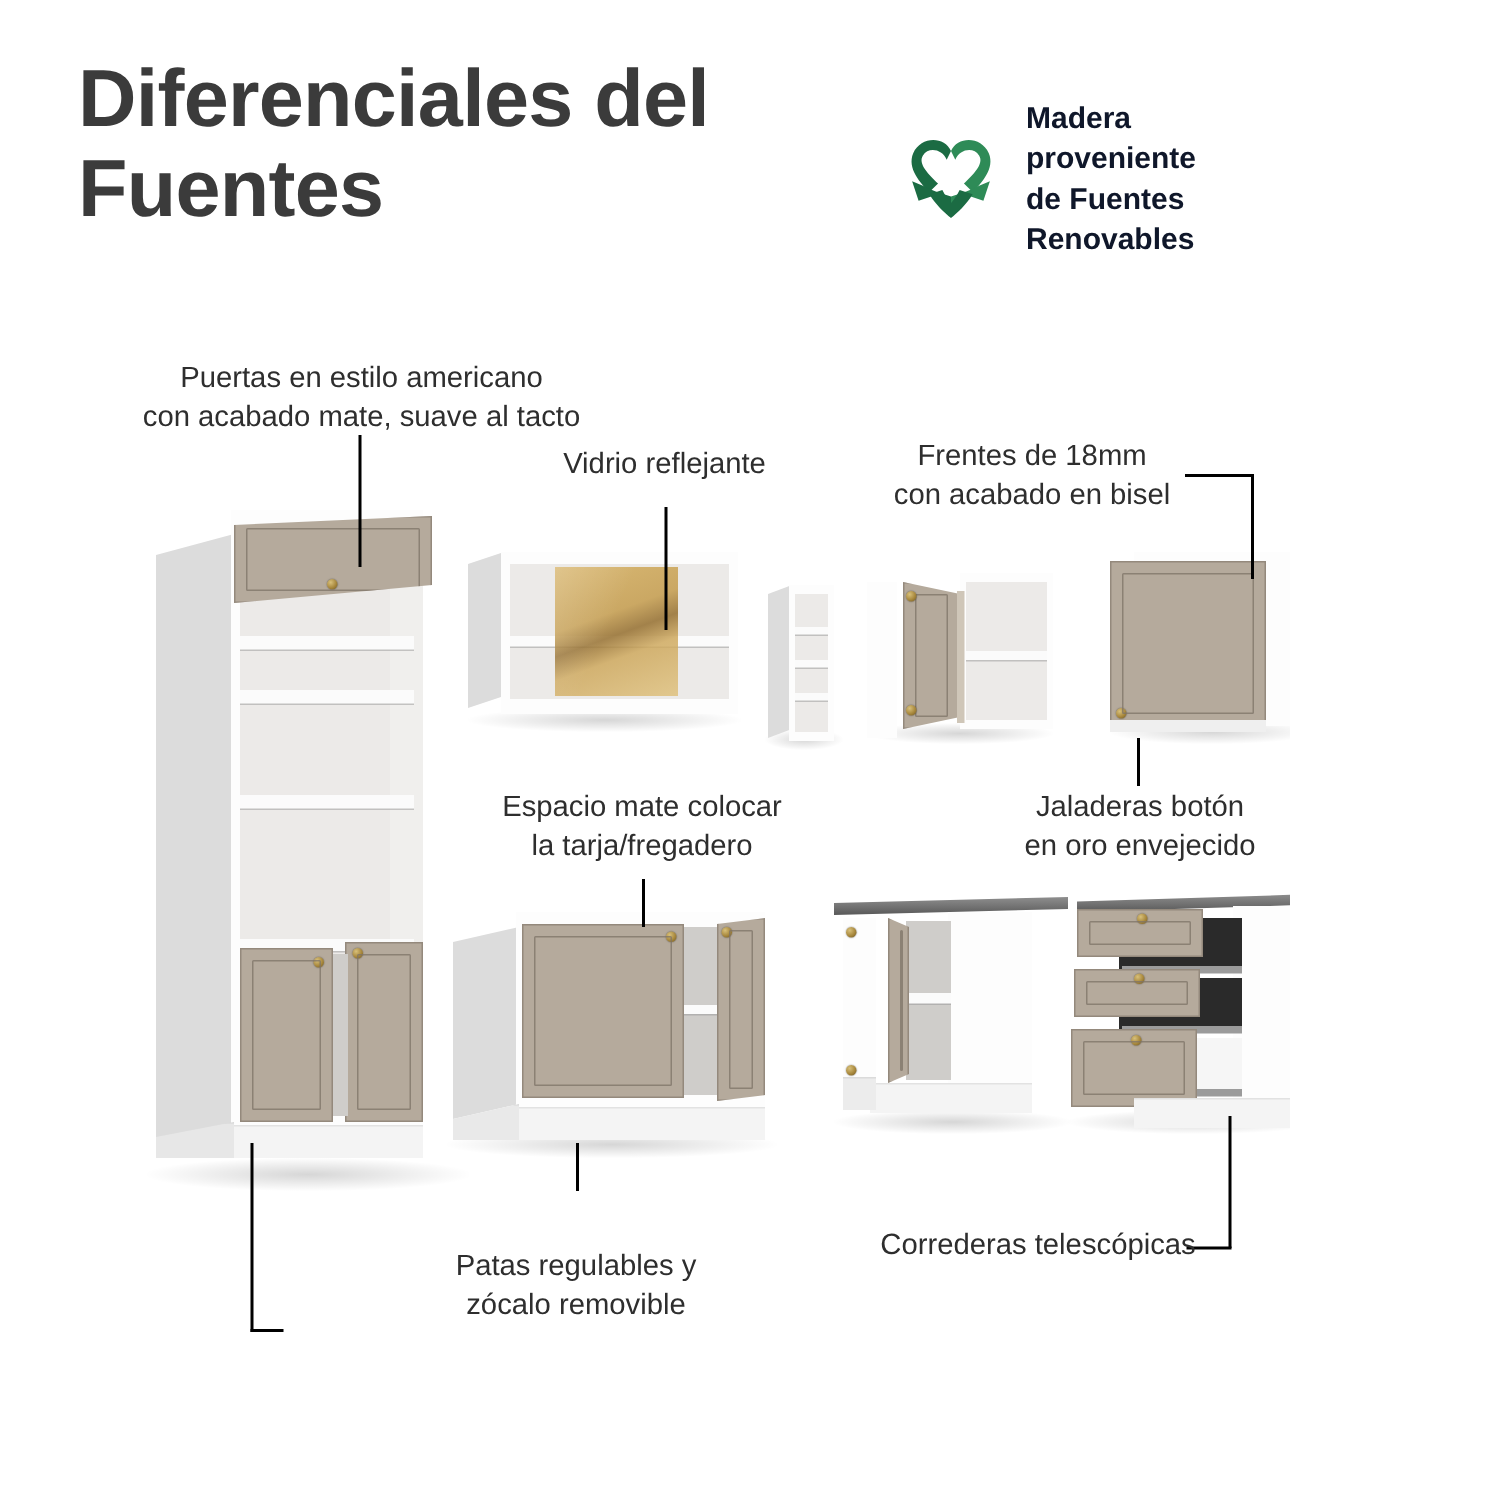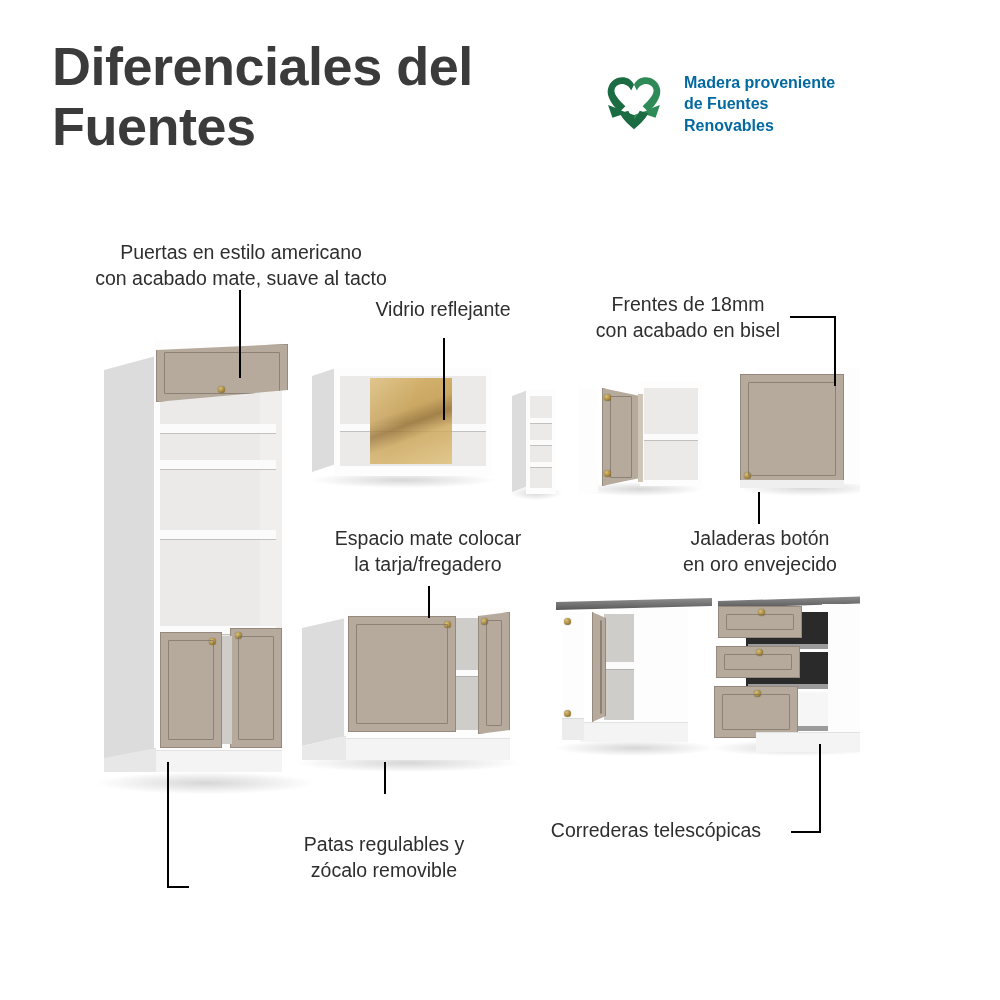--- a/index.html
+++ b/index.html
@@ -14,21 +14,21 @@
   }
   #stage{position:relative;width:860px;height:1000px;overflow:hidden;}
 
   
   .title{
     position:absolute;left:52px;top:36px;width:520px;
     font-size:54px;font-weight:bold;line-height:1.12;
     color:#3b3b3b;letter-spacing:-0.5px;
   }
   .badge{position:absolute;left:598px;top:66px;display:flex;align-items:center;gap:14px;}
-  .badge-text{font-size:16px;font-weight:bold;line-height:1.35;color:#0369a1;white-space:pre-line;}
+  .badge-text{font-size:20px;font-weight:bold;line-height:1.35;color:#0f172a;white-space:pre-line;}
 
   
   .label{position:absolute;font-size:19.5px;line-height:1.32;color:#2e2e2e;white-space:pre-line;}
   .c{text-align:center}
 
   
   .lead{position:absolute;background:#000;}
   .lead.v{width:2px;}
   .lead.h{height:2px;}
 
@@ -260,16 +260,16 @@
 
   <div class="label c" style="left:318px;top:526px;width:220px;">Espacio mate colocar
 la tarja/fregadero</div>
 
   <div class="label c" style="left:650px;top:526px;width:220px;">Jaladeras botón
 en oro envejecido</div>
 
   <div class="label c" style="left:274px;top:832px;width:220px;">Patas regulables y
 zócalo removible</div>
 
-  <div class="label c" style="left:524px;top:818px;width:264px;">Correderas telescópicas</div>
+  <div class="label c" style="left:560px;top:818px;width:264px;">Correderas telescópicas</div>
 
 
 </div>
 
 </body></html>

